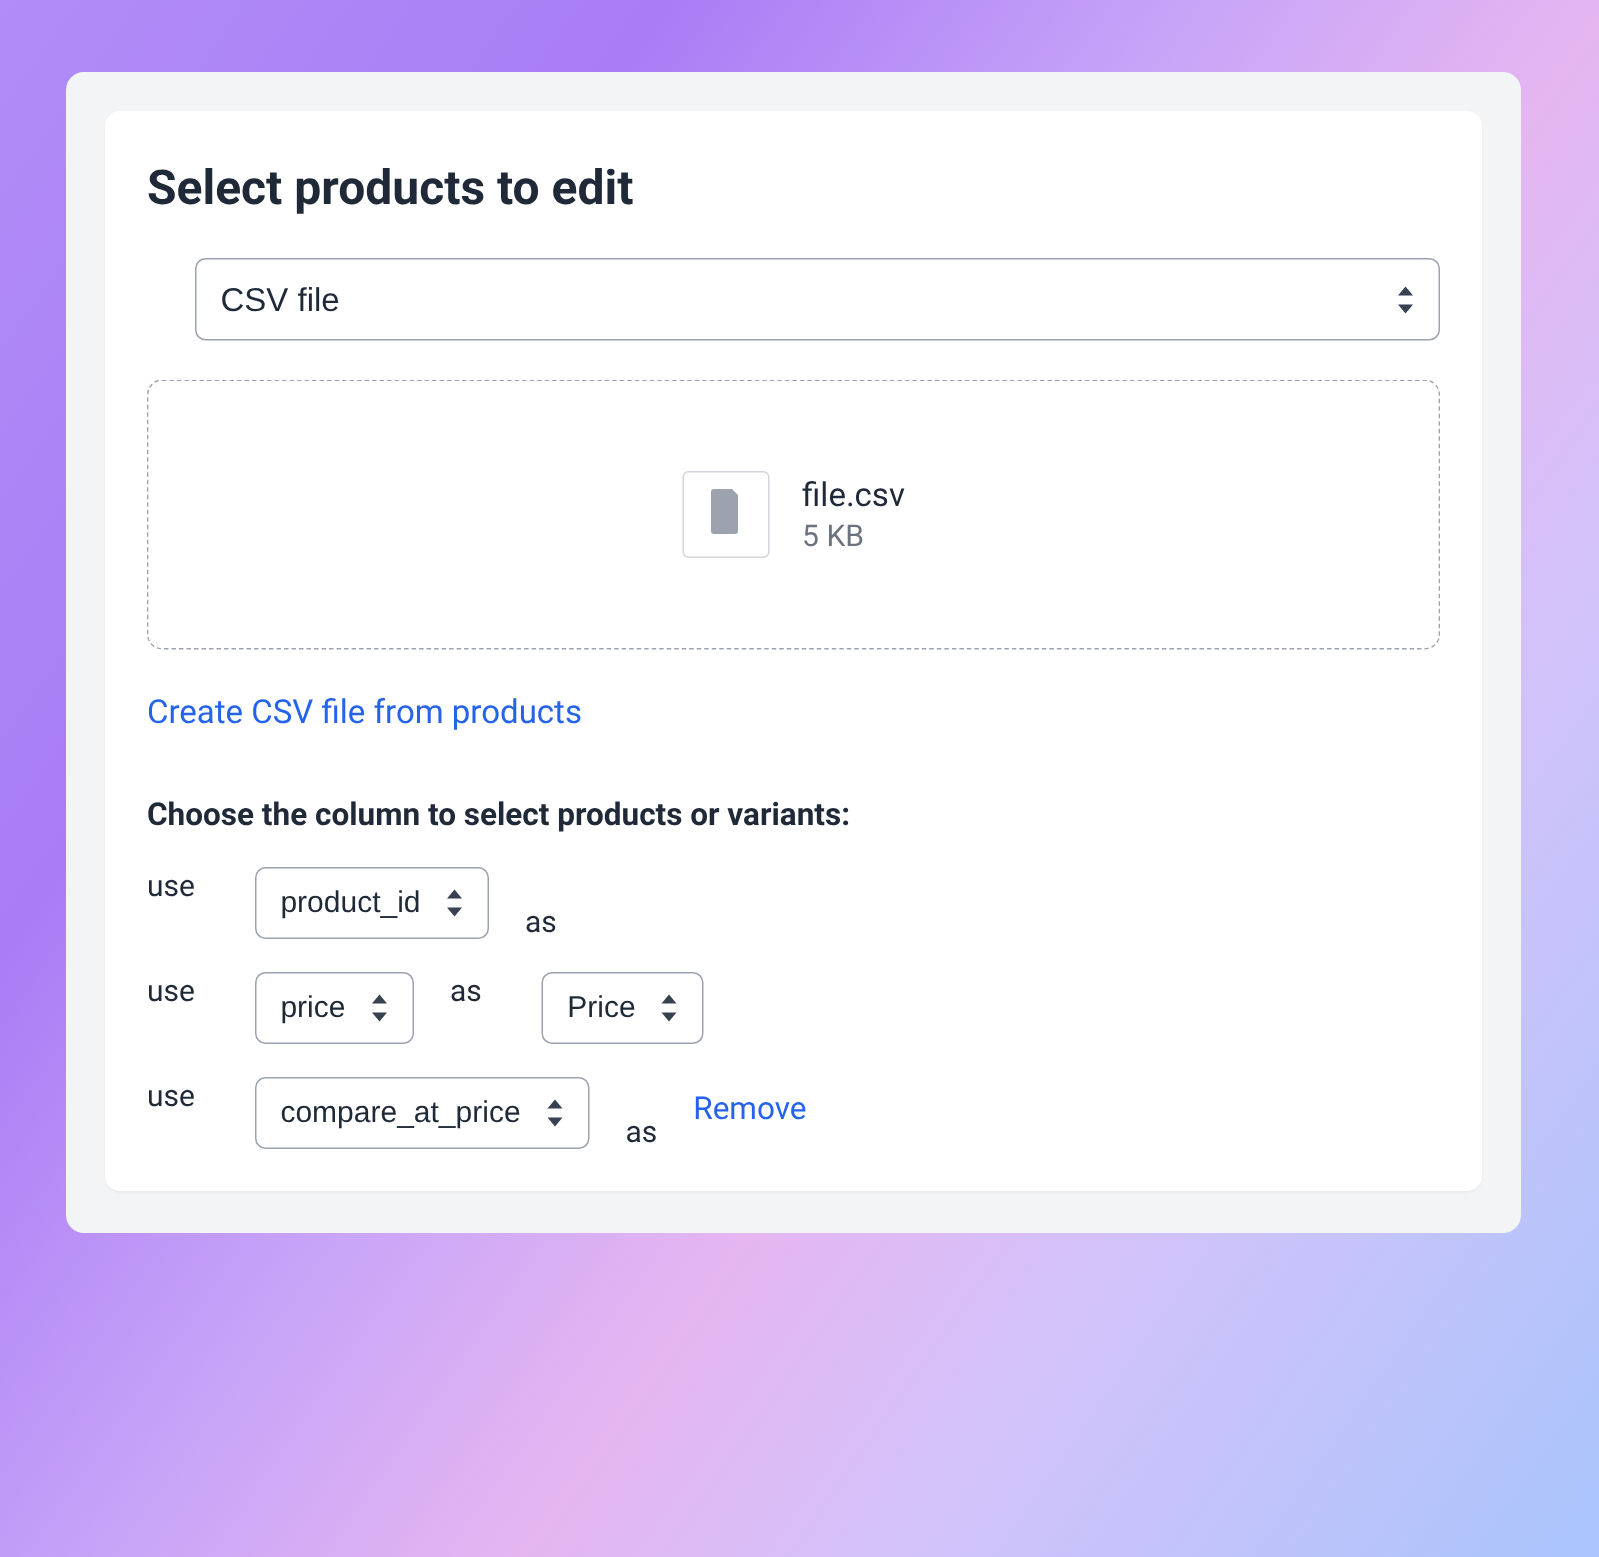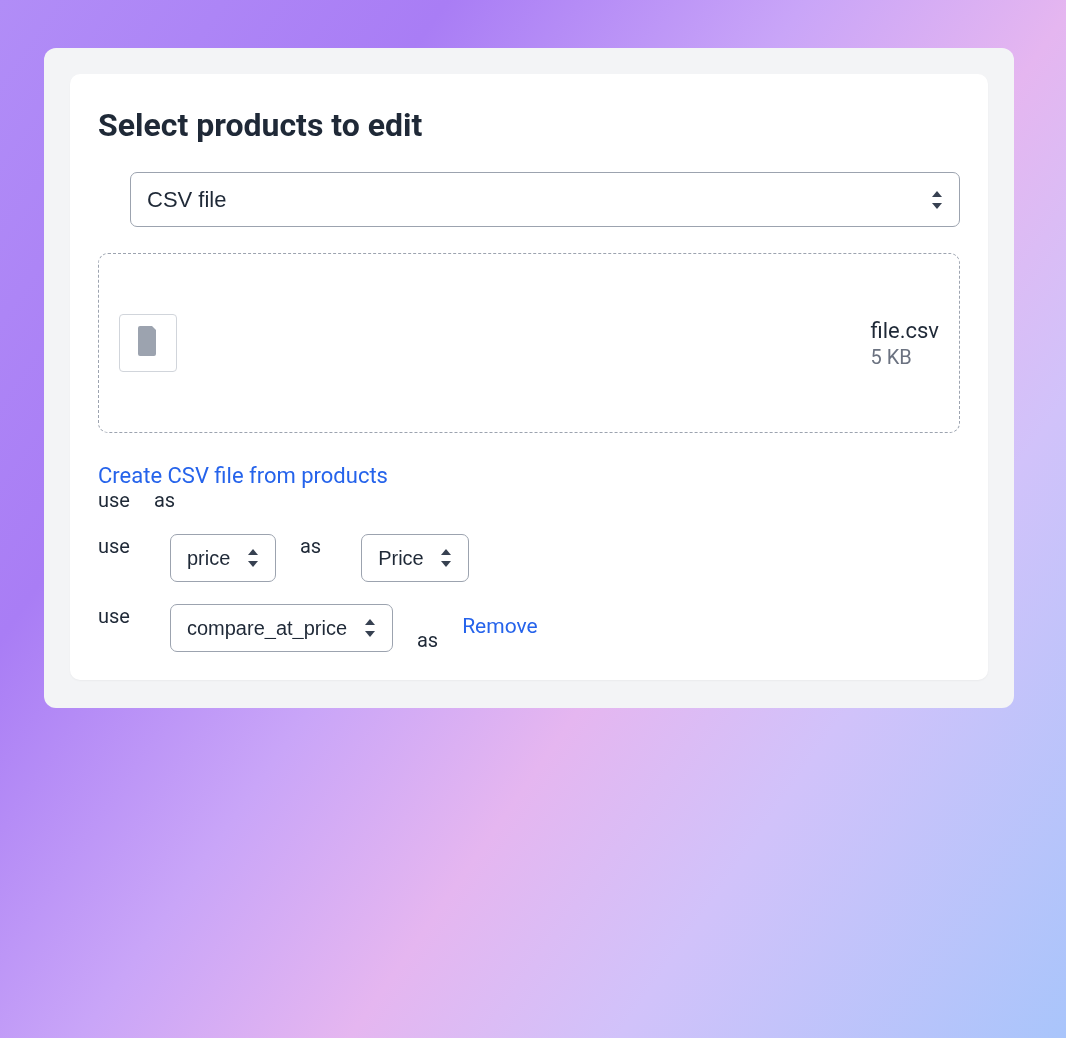--- a/index.html
+++ b/index.html
@@ -76,21 +76,21 @@
     bottom: 0;
     border-top: 6px solid #374151;
   }
   .dropzone {
     border: 1.5px dashed #9ca3af;
     border-radius: 10px;
     margin-top: 26px;
     padding: 60px 20px;
     display: flex;
     align-items: center;
-    justify-content: space-between;
+    justify-content: center;
     gap: 22px;
   }
   .file-icon-box {
     width: 58px; height: 58px;
     border: 1px solid #d1d5db;
     border-radius: 4px;
     display:flex; align-items:center; justify-content:center;
     background:#fff;
   }
   .file-icon-box svg { width: 24px; height: 30px; fill:#9ca3af; }
@@ -152,24 +152,31 @@
       <div>
         <div class="file-name">file.csv</div>
         <div class="file-size">5 KB</div>
       </div>
     </div>
 
     <div class="link-row">
       <a class="link">Create CSV file from products</a>
     </div>
 
+    <div class="section-heading">Choose the column to select products or variants:</div>
 
     <div class="row">
       <div class="field-col">
         <span class="field-label">use</span>
+        <div class="select">
+          <select>
+            <option>product_id</option>
+          </select>
+          <span class="caret"></span>
+        </div>
       </div>
       <div class="field-col">
         <span class="field-label">as</span>
       </div>
     </div>
 
 
     <div class="row">
       <div class="field-col">
         <span class="field-label">use</span>

